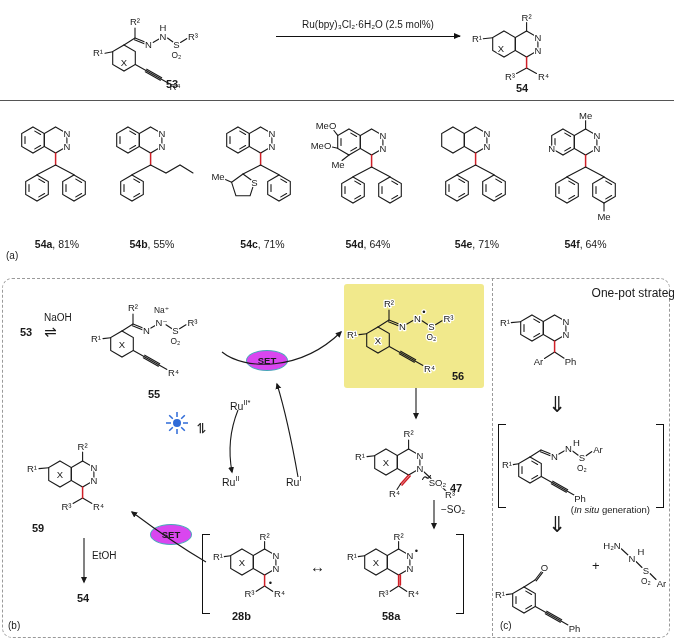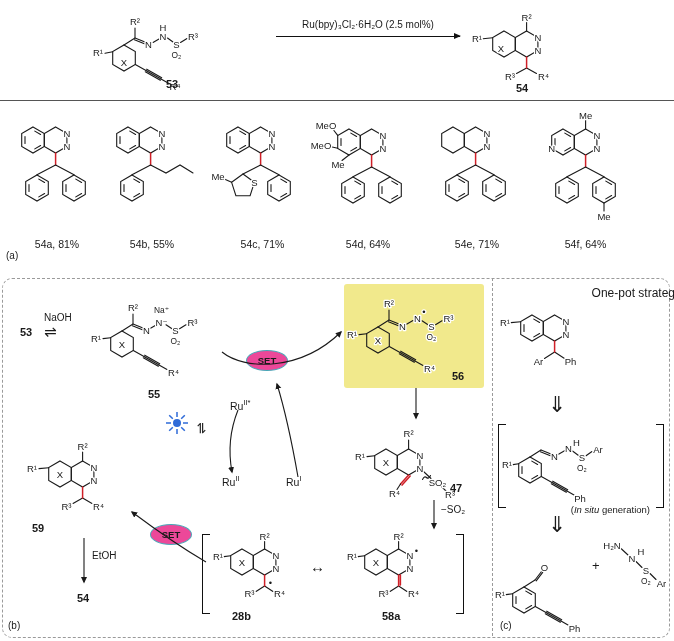--- a/index.html
+++ b/index.html
@@ -9,22 +9,22 @@
   .bond{stroke:#1a1a1a;stroke-width:1.1;fill:none;stroke-linecap:round}
   .rb{stroke:#d02028;stroke-width:1.5;fill:none;stroke-linecap:round}
   .arrow{stroke:#1a1a1a;stroke-width:1.1;fill:none}
   .atom{font-family:"Liberation Sans","DejaVu Sans",sans-serif;font-size:9.5px;fill:#1a1a1a;
         text-anchor:middle;dominant-baseline:central;paint-order:stroke;stroke:#fff;
         stroke-width:2.6px;stroke-linejoin:round}
   .sm{font-size:8.4px}
   .cmpd{position:absolute;font-weight:700;font-size:11px}
   .lbl{position:absolute;font-size:10px}
   .plabel{position:absolute;top:238px;text-align:center;font-size:10.5px;white-space:nowrap}
-  .plabel b{font-weight:400}
-  .set{position:absolute;width:40px;height:19px;border-radius:50%;background:#ec4899;
+  .plabel b{font-weight:700}
+  .set{position:absolute;width:40px;height:19px;border-radius:50%;background:#d946ef;
        border:1px solid #48a8b8;display:flex;align-items:center;justify-content:center;
        font-size:9.5px;font-weight:600}
   .ybox{position:absolute;background:#f1e98c;border-radius:3px}
   .bk{position:absolute;width:7px}
   .bk.l{border-left:1.3px solid #111;border-top:1.3px solid #111;border-bottom:1.3px solid #111}
   .bk.r{border-right:1.3px solid #111;border-top:1.3px solid #111;border-bottom:1.3px solid #111}
   .cond{position:absolute;left:276px;top:18px;width:184px;text-align:center;
         font-size:10px;line-height:1.32}
   .rxn-arrow{position:relative;height:1px;background:#111;margin:5px 0 3px}
   .rxn-arrow:after{content:"";position:absolute;right:-1px;top:-3.5px;width:0;height:0;

